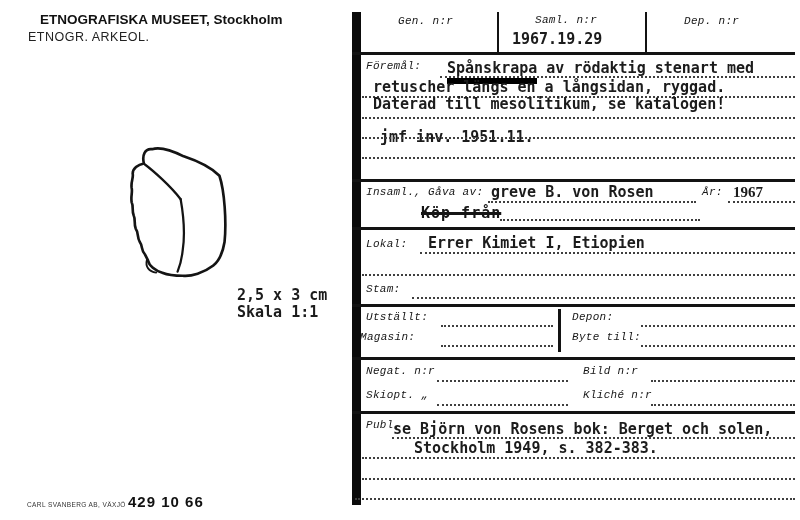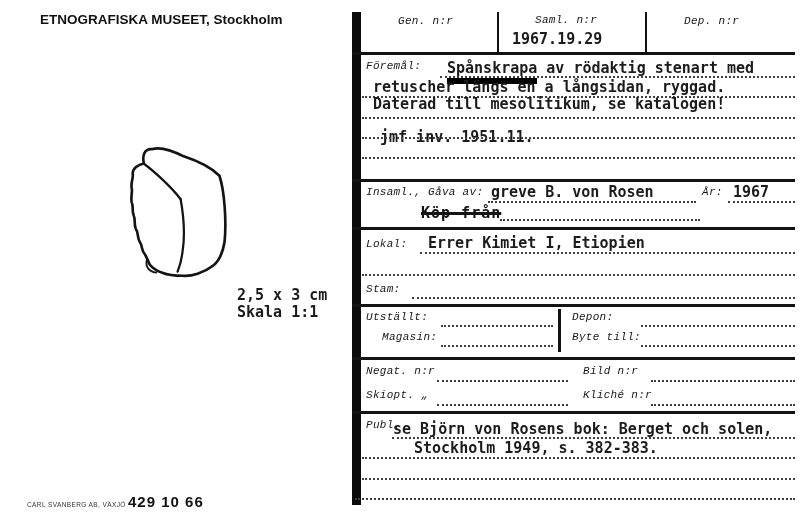--- a/index.html
+++ b/index.html
@@ -38,20 +38,21 @@
   }
   .credit{font-family:"Liberation Sans", sans-serif;font-size:6.5px;color:#333;letter-spacing:0.4px;white-space:nowrap;}
   .credit b{font-size:15px;color:#111;letter-spacing:1px;}
   svg path{fill:none;stroke:#141414;stroke-linecap:round;stroke-linejoin:round;}
 </style>
 </head>
 <body>
 
 <div class="abs" style="left:28px;top:12px;">
   <div class="lh1">ETNOGRAFISKA MUSEET, Stockholm</div>
+  <div class="lh2" style="margin-top:3px;">ETNOGR. ARKEOL.</div>
 </div>
 
 <svg class="abs" style="left:113px;top:140px;" width="120" height="148" viewBox="0 0 115 145">
   <path stroke-width="2.6" d="M 29,23
     C 27,15 30,8 37,9 C 46,6 58,11 68,16
     C 80,20 95,27 103,35
     C 108,50 110,80 108,100 C 106,112 102,119 97,123
     C 88,130 75,134 67,133 C 60,133 52,132 47,130
     C 40,128 34,123 33,118
     L 30,112 C 26,108 28,104 25,100 C 22,95 24,91 21,87
@@ -90,37 +91,37 @@
 <div class="abs dotted" style="left:362px;top:117px;width:433px;"></div>
 <div class="abs typed" style="left:380px;top:129px;">jmf inv. 1951.11.</div>
 <div class="abs dotted" style="left:362px;top:137px;width:433px;"></div>
 <div class="abs dotted" style="left:362px;top:157px;width:433px;"></div>
 <div class="abs solid" style="left:352px;top:179px;width:443px;"></div>
 
 <div class="abs lbl" style="left:366px;top:186px;">Insaml., Gåva av:</div>
 <div class="abs typed" style="left:491px;top:184px;">greve B. von Rosen</div>
 <div class="abs dotted" style="left:488px;top:201px;width:208px;"></div>
 <div class="abs lbl" style="left:702px;top:186px;">År:</div>
-<div class="abs typed" style="left:733px;top:184px;">1967</div>
+<div class="abs typed" style="left:733px;top:184px;font-family:Liberation Serif, serif;">1967</div>
 <div class="abs dotted" style="left:728px;top:201px;width:67px;"></div>
 <div class="abs typed struck" style="left:421px;top:205px;">Köp från</div>
 <div class="abs dotted" style="left:500px;top:219px;width:200px;"></div>
 <div class="abs solid" style="left:352px;top:227px;width:443px;"></div>
 
 <div class="abs lbl" style="left:366px;top:238px;">Lokal:</div>
 <div class="abs typed" style="left:428px;top:235px;">Errer Kimiet I, Etiopien</div>
 <div class="abs dotted" style="left:420px;top:252px;width:375px;"></div>
 <div class="abs dotted" style="left:362px;top:274px;width:433px;"></div>
 <div class="abs lbl" style="left:366px;top:283px;">Stam:</div>
 <div class="abs dotted" style="left:412px;top:297px;width:383px;"></div>
 <div class="abs solid" style="left:352px;top:304px;width:443px;"></div>
 
 <div class="abs lbl" style="left:366px;top:311px;">Utställt:</div>
 <div class="abs dotted" style="left:441px;top:325px;width:112px;"></div>
-<div class="abs lbl" style="left:382px;top:331px;">Magasin:</div>
+<div class="abs lbl" style="left:360px;top:331px;">Magasin:</div>
 <div class="abs dotted" style="left:441px;top:345px;width:112px;"></div>
 <div class="abs vline" style="left:558px;top:309px;height:43px;width:3px;"></div>
 <div class="abs lbl" style="left:572px;top:311px;">Depon:</div>
 <div class="abs dotted" style="left:641px;top:325px;width:154px;"></div>
 <div class="abs lbl" style="left:572px;top:331px;">Byte till:</div>
 <div class="abs dotted" style="left:641px;top:345px;width:154px;"></div>
 <div class="abs solid" style="left:352px;top:357px;width:443px;"></div>
 
 <div class="abs lbl" style="left:366px;top:365px;">Negat. n:r</div>
 <div class="abs dotted" style="left:437px;top:380px;width:131px;"></div>

